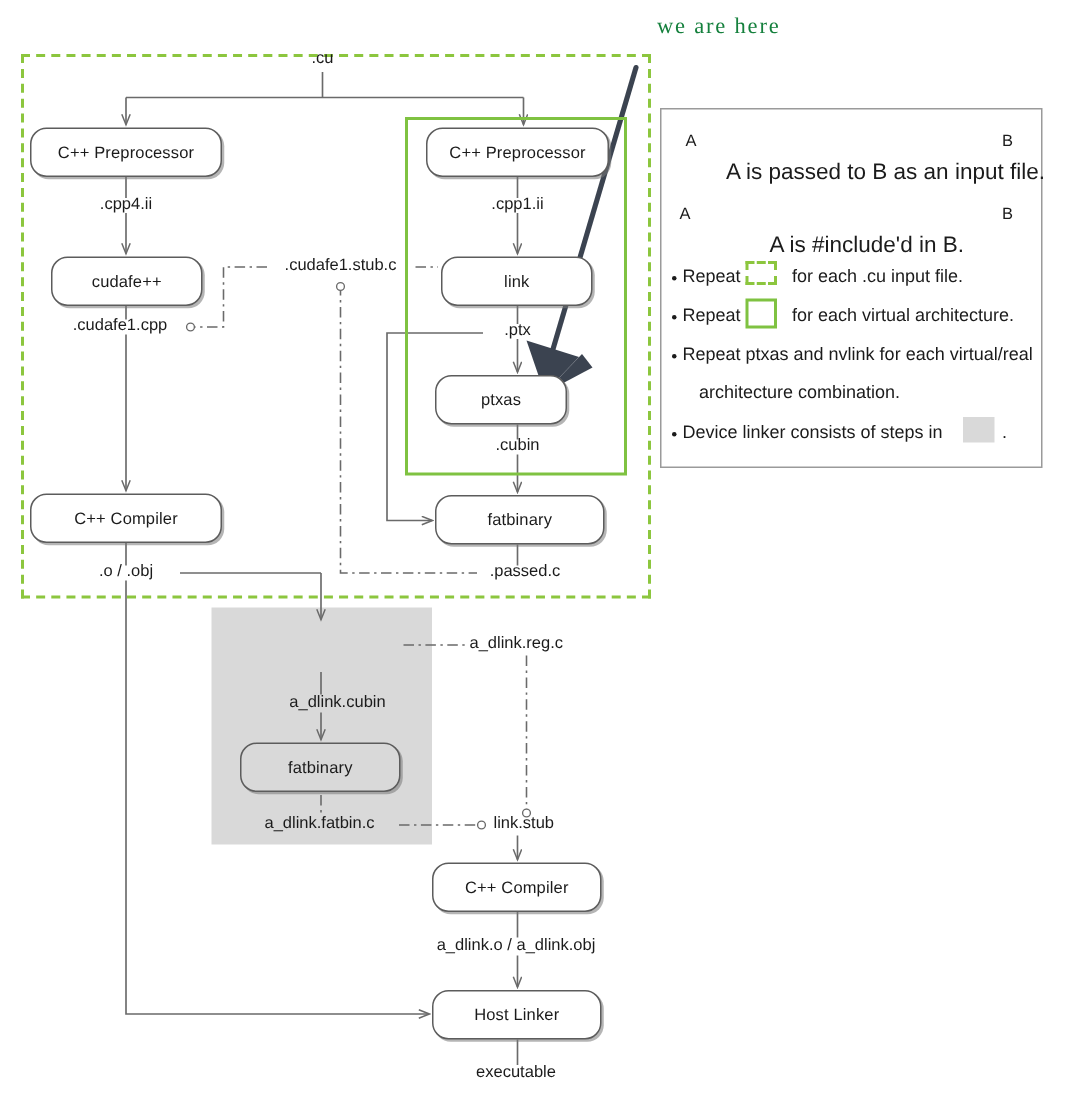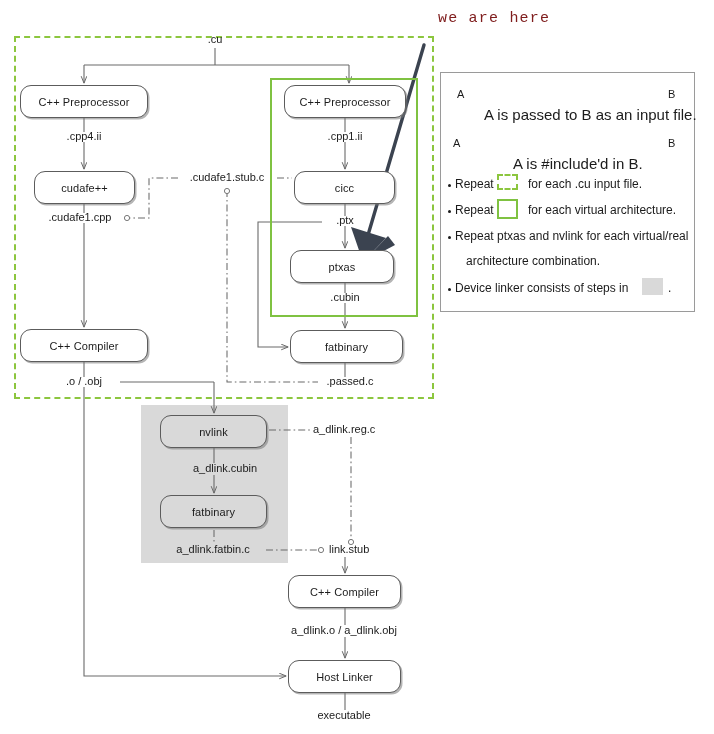--- a/index.html
+++ b/index.html
@@ -40,22 +40,22 @@
     border:1px solid #9a9a9a;background:#ffffff;
   }
   .legend-ab{position:absolute;font-size:11px;color:#1b1b1b;}
   .legend-cap{position:absolute;font-size:15px;color:#1b1b1b;white-space:nowrap;}
   .legend-li{position:absolute;font-size:12px;color:#1b1b1b;white-space:nowrap;}
   .bullet{position:absolute;width:3px;height:3px;border-radius:50%;background:#1b1b1b;}
   .swatch-dash{position:absolute;box-sizing:border-box;border:2px dashed #8cc63e;}
   .swatch-solid{position:absolute;box-sizing:border-box;border:2px solid #7fc241;}
   .swatch-gray{position:absolute;background:#d9d9d9;}
   .handnote{
-    position:absolute;font-family:Liberation Mono, monospace;
-    font-size:15px;color:#7f1d1d;letter-spacing:1.2px;white-space:nowrap;
+    position:absolute;font-family:Liberation Serif, serif;
+    font-size:15px;color:#15803d;letter-spacing:1.2px;white-space:nowrap;
   }
 </style>
 </head>
 <body>
 
 <div id="root">
 
   <div class="grayregion" style="left:141px;top:405px;width:147px;height:158px;"></div>
 
   <svg class="layer">
@@ -164,30 +164,27 @@
   <div class="nodebox" style="left:34px;top:171px;width:101px;height:33px;">
     <span>cudafe++</span>
   </div>
   <div class="nodebox" style="left:20px;top:329px;width:128px;height:33px;">
     <span>C++ Compiler</span>
   </div>
   <div class="nodebox" style="left:284px;top:85px;width:122px;height:33px;">
     <span>C++ Preprocessor</span>
   </div>
   <div class="nodebox" style="left:294px;top:171px;width:101px;height:33px;">
-    <span>cicc</span>
-  </div>
-  <div class="nodebox" style="left:290px;top:250px;width:104px;height:33px;">
+    <span>link</span>
+  </div>
+  <div class="nodebox" style="left:290px;top:250px;width:88px;height:33px;">
     <span>ptxas</span>
   </div>
   <div class="nodebox" style="left:290px;top:330px;width:113px;height:33px;">
     <span>fatbinary</span>
-  </div>
-  <div class="nodebox shaded" style="left:160px;top:415px;width:107px;height:33px;">
-    <span>nvlink</span>
   </div>
   <div class="nodebox shaded" style="left:160px;top:495px;width:107px;height:33px;">
     <span>fatbinary</span>
   </div>
   <div class="nodebox" style="left:288px;top:575px;width:113px;height:33px;">
     <span>C++ Compiler</span>
   </div>
   <div class="nodebox" style="left:288px;top:660px;width:113px;height:33px;">
     <span>Host Linker</span>
   </div>

